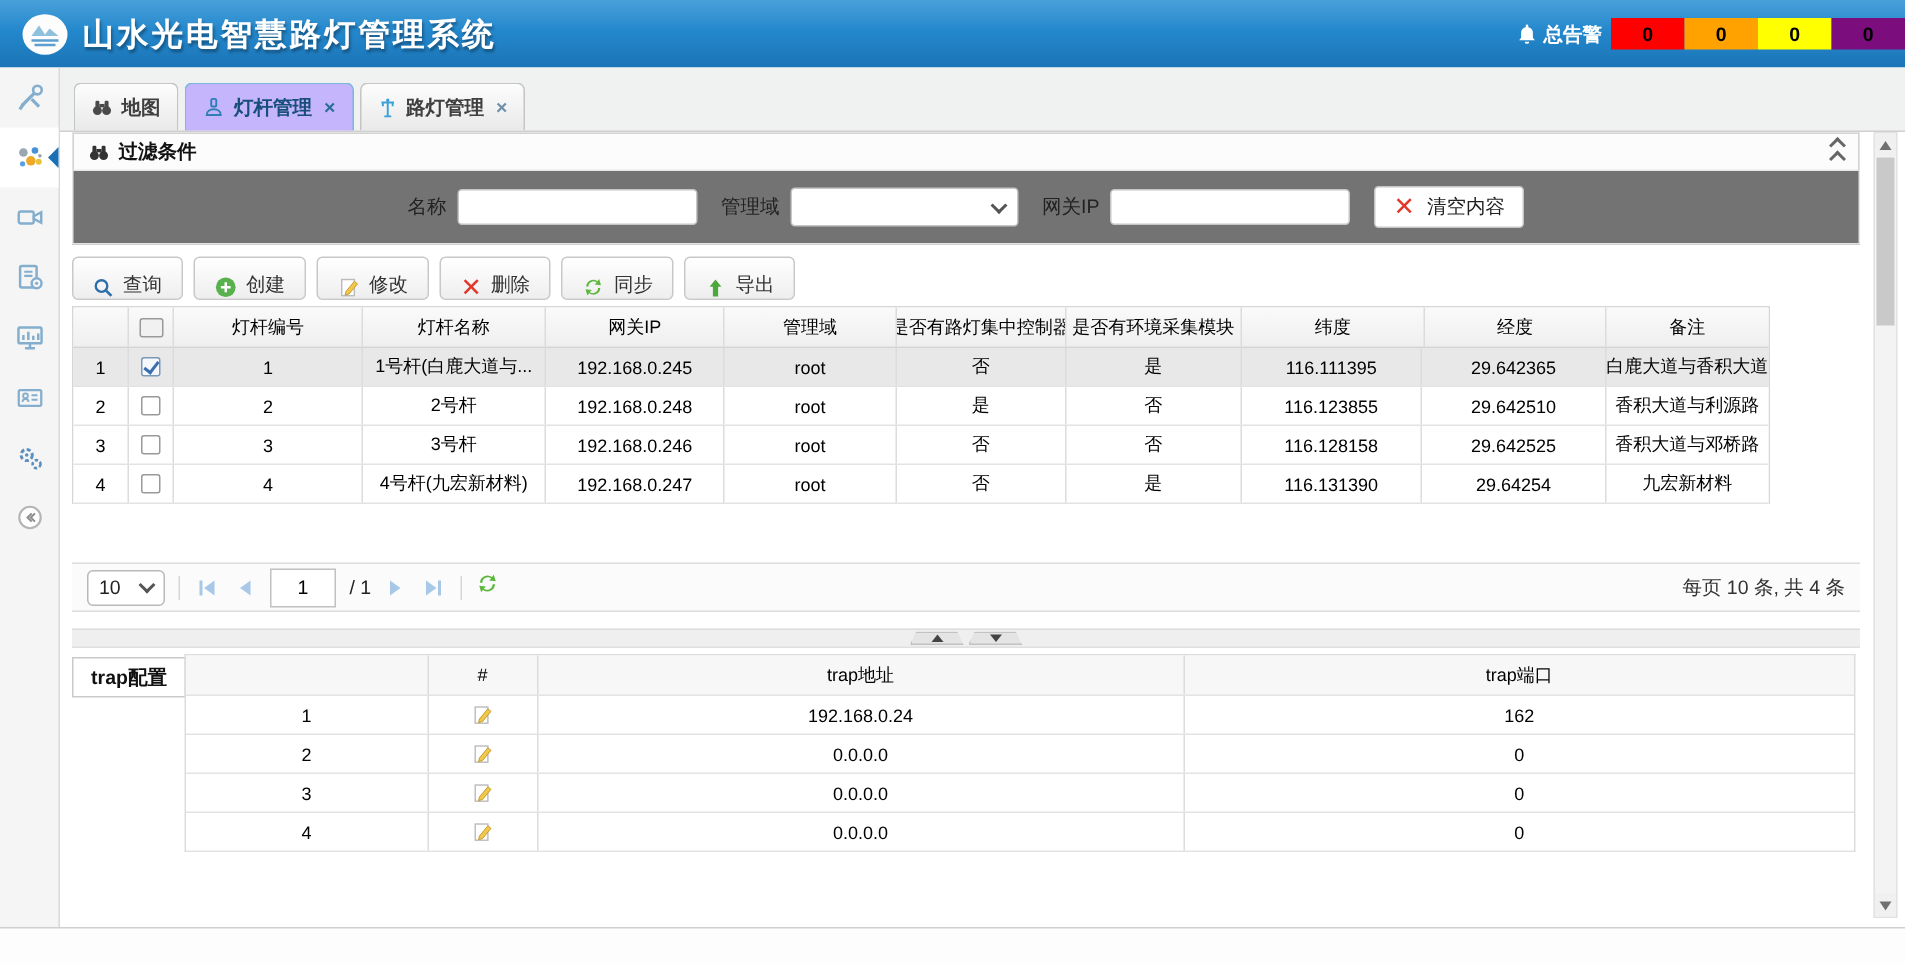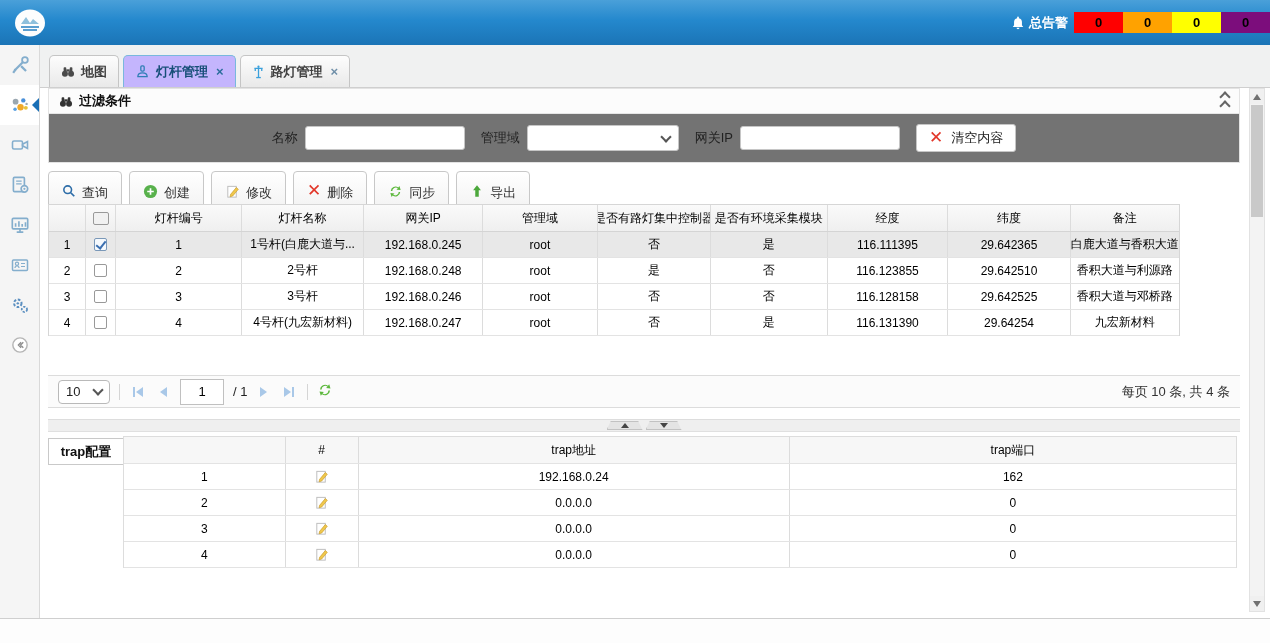--- a/index.html
+++ b/index.html
@@ -53,21 +53,21 @@
   .f-input{width:148px;height:22px;border:1px solid #c6c6c6;border-radius:3px;padding:0 5px;font-size:13px;outline:none;}
   .f-select{width:152px;height:26px;border:1px solid #c6c6c6;border-radius:3px;background:#fff;
     display:flex;align-items:center;justify-content:flex-end;padding-right:8px;box-sizing:border-box;cursor:pointer;}
   .dn-chev{width:6px;height:6px;border-right:2px solid #555;border-bottom:2px solid #555;transform:rotate(45deg);margin-top:-3px;}
   .clear-btn{height:26px;border:1px solid #c6c6c6;border-radius:3px;background:#fff;
     display:flex;align-items:center;gap:8px;padding:0 12px;font-size:13px;color:#222;cursor:pointer;}
   .red-x{color:#e2372a;font-size:17px;font-weight:bold;line-height:14px;}
 
   .toolbar{position:absolute;left:8px;top:83px;display:flex;gap:7px;}
   .tbtn{height:27px;border:1px solid #c8c8c8;border-radius:4px;background:linear-gradient(#ffffff,#eeeeee);
-    display:flex;align-items:flex-start;gap:6px;padding:12px 13px;font-size:13px;color:#333;cursor:pointer;}
+    display:flex;align-items:flex-end;gap:6px;padding:0 13px;font-size:13px;color:#333;cursor:pointer;}
   .tbtn .ic{display:flex;align-items:center;}
 
   
   .ptable{position:absolute;left:8px;top:116px;width:1132px;box-sizing:border-box;
     border:1px solid #d6d6d6;border-bottom:none;}
   .trow{display:flex;height:25px;border-bottom:1px solid #e3e3e3;background:#fff;}
   .trow.thead{height:26px;background:linear-gradient(#fafafa,#efefef);border-bottom:1px solid #d4d4d4;}
   .trow.selected{background:#e8e8e8;}
   .cell{box-sizing:border-box;border-right:1px solid #dcdcdc;display:flex;align-items:center;
     justify-content:center;font-size:12px;color:#000;overflow:hidden;white-space:nowrap;height:100%;}
@@ -136,20 +136,21 @@
 <body>
 
 <div class="app">
 
   <div class="header">
     <svg class="logo" viewBox="0 0 32 30">
       <ellipse cx="16" cy="15" rx="15" ry="13.5" fill="#fdfdfd"></ellipse>
       <path d="M7 16l5-7 4 6 3-4 6 5z" fill="#8fc0dc"></path>
       <path d="M7 19h18M9 22h14" stroke="#5c9fd0" stroke-width="1.8" fill="none"></path>
     </svg>
+    <span class="app-title">山水光电智慧路灯管理系统</span>
     <div class="alarm-area">
       <svg width="14" height="15" viewBox="0 0 16 16">
         <path d="M8 1a1 1 0 0 1 1 1v1a4.5 4.5 0 0 1 3.5 4.4V11l1.5 2H2l1.5-2V7.4A4.5 4.5 0 0 1 7 3V2a1 1 0 0 1 1-1z" fill="#fff"></path>
         <path d="M6.3 14a1.7 1.7 0 0 0 3.4 0z" fill="#fff"></path>
       </svg>
       <span class="alarm-label">总告警</span>
       <div class="alarm-blocks">
 
           <div class="alarm-block" style="background: rgb(255, 0, 0);">0</div>
 
@@ -358,23 +359,23 @@
           <div class="cell mc1">灯杆名称</div>
 
           <div class="cell mc2">网关IP</div>
 
           <div class="cell mc3">管理域</div>
 
           <div class="cell mc4">是否有路灯集中控制器</div>
 
           <div class="cell mc5">是否有环境采集模块</div>
 
+          <div class="cell mc7">纬度</div>
+
           <div class="cell mc6">经度</div>
-
-          <div class="cell mc7">纬度</div>
 
           <div class="cell mc8">备注</div>
         </div>
       <div>
 
           <div class="trow selected">
             <div class="cell cnum">1</div>
             <div class="cell cchk">
               <span class="cb checked"></span>
             </div>

